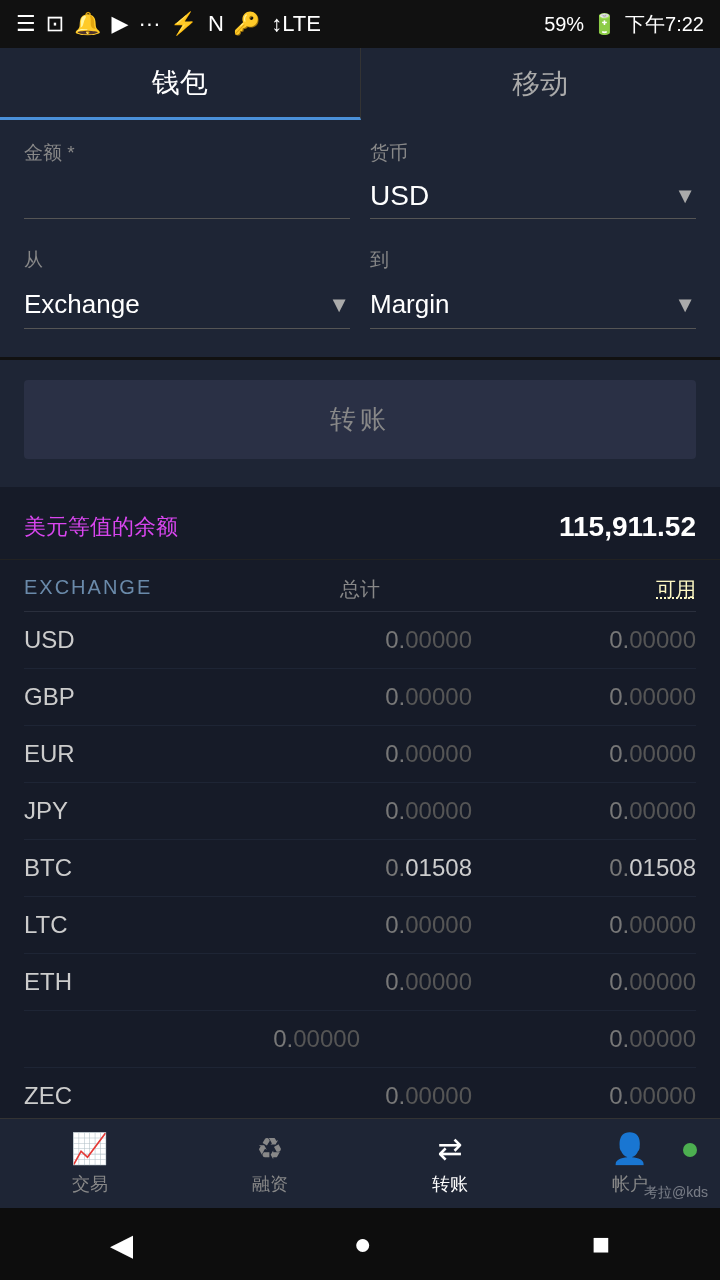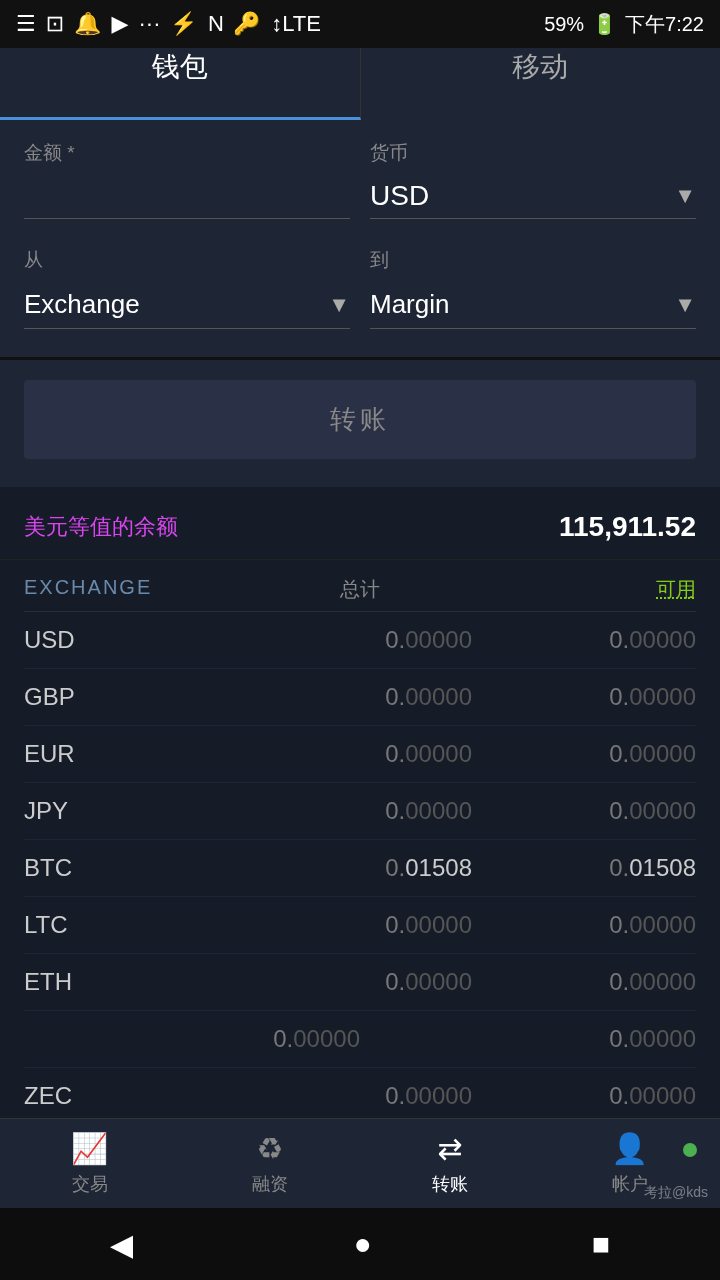--- a/index.html
+++ b/index.html
@@ -29,20 +29,21 @@
 
     
     .top-tabs {
       display: flex;
       background: #1e2535;
       height: 72px;
     }
     .top-tab {
       flex: 1;
       display: flex;
+      align-items: center;
       justify-content: center;
       font-size: 28px;
       color: #aaa;
       cursor: pointer;
     }
     .top-tab.active {
       color: #fff;
       border-bottom: 3px solid #4a90d9;
     }
     .top-tab:first-child {
@@ -181,21 +182,21 @@
     .col-total {
       flex: 2;
       text-align: center;
       font-size: 20px;
       color: #888;
     }
     .col-available {
       flex: 2;
       text-align: right;
       font-size: 20px;
-      color: #84cc16;
+      color: #fef9c3;
       text-decoration: underline;
       text-decoration-style: dotted;
     }
     .table-row {
       display: flex;
       padding: 14px 0;
       border-bottom: 1px solid #1e2535;
     }
     .cell-name {
       flex: 2;

